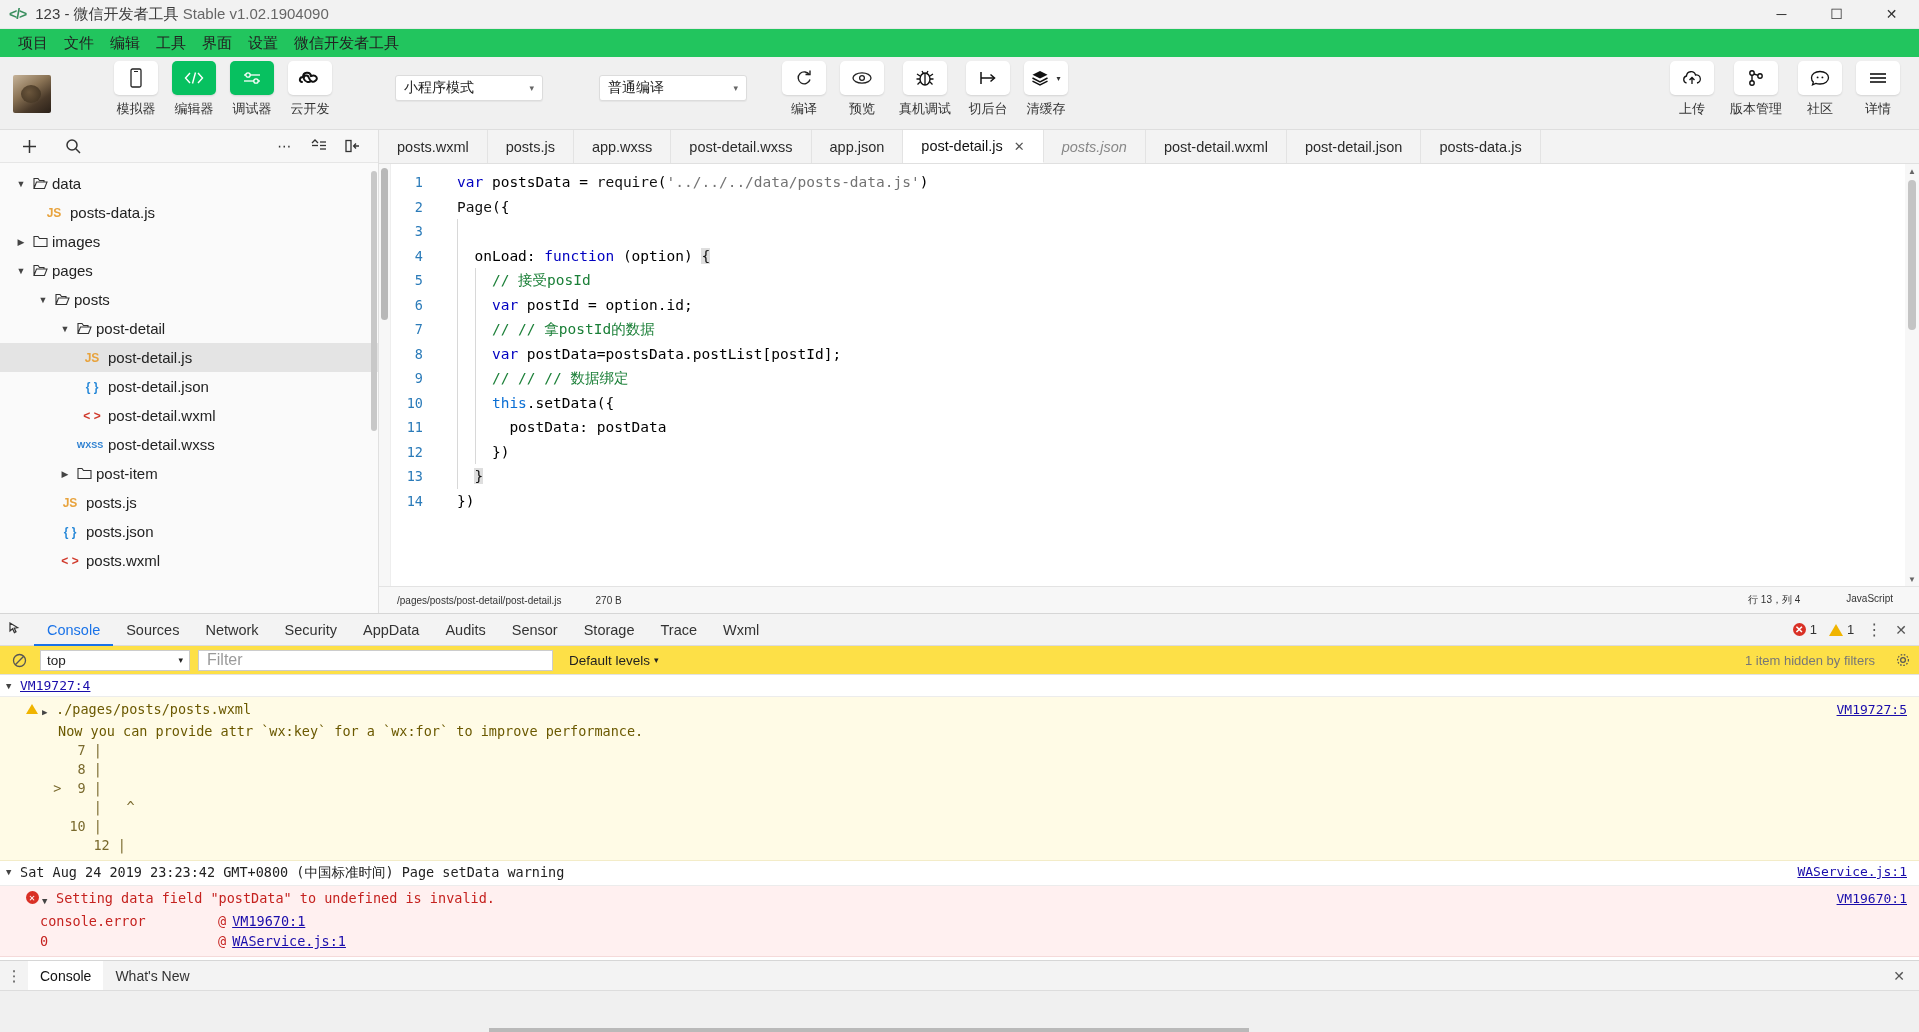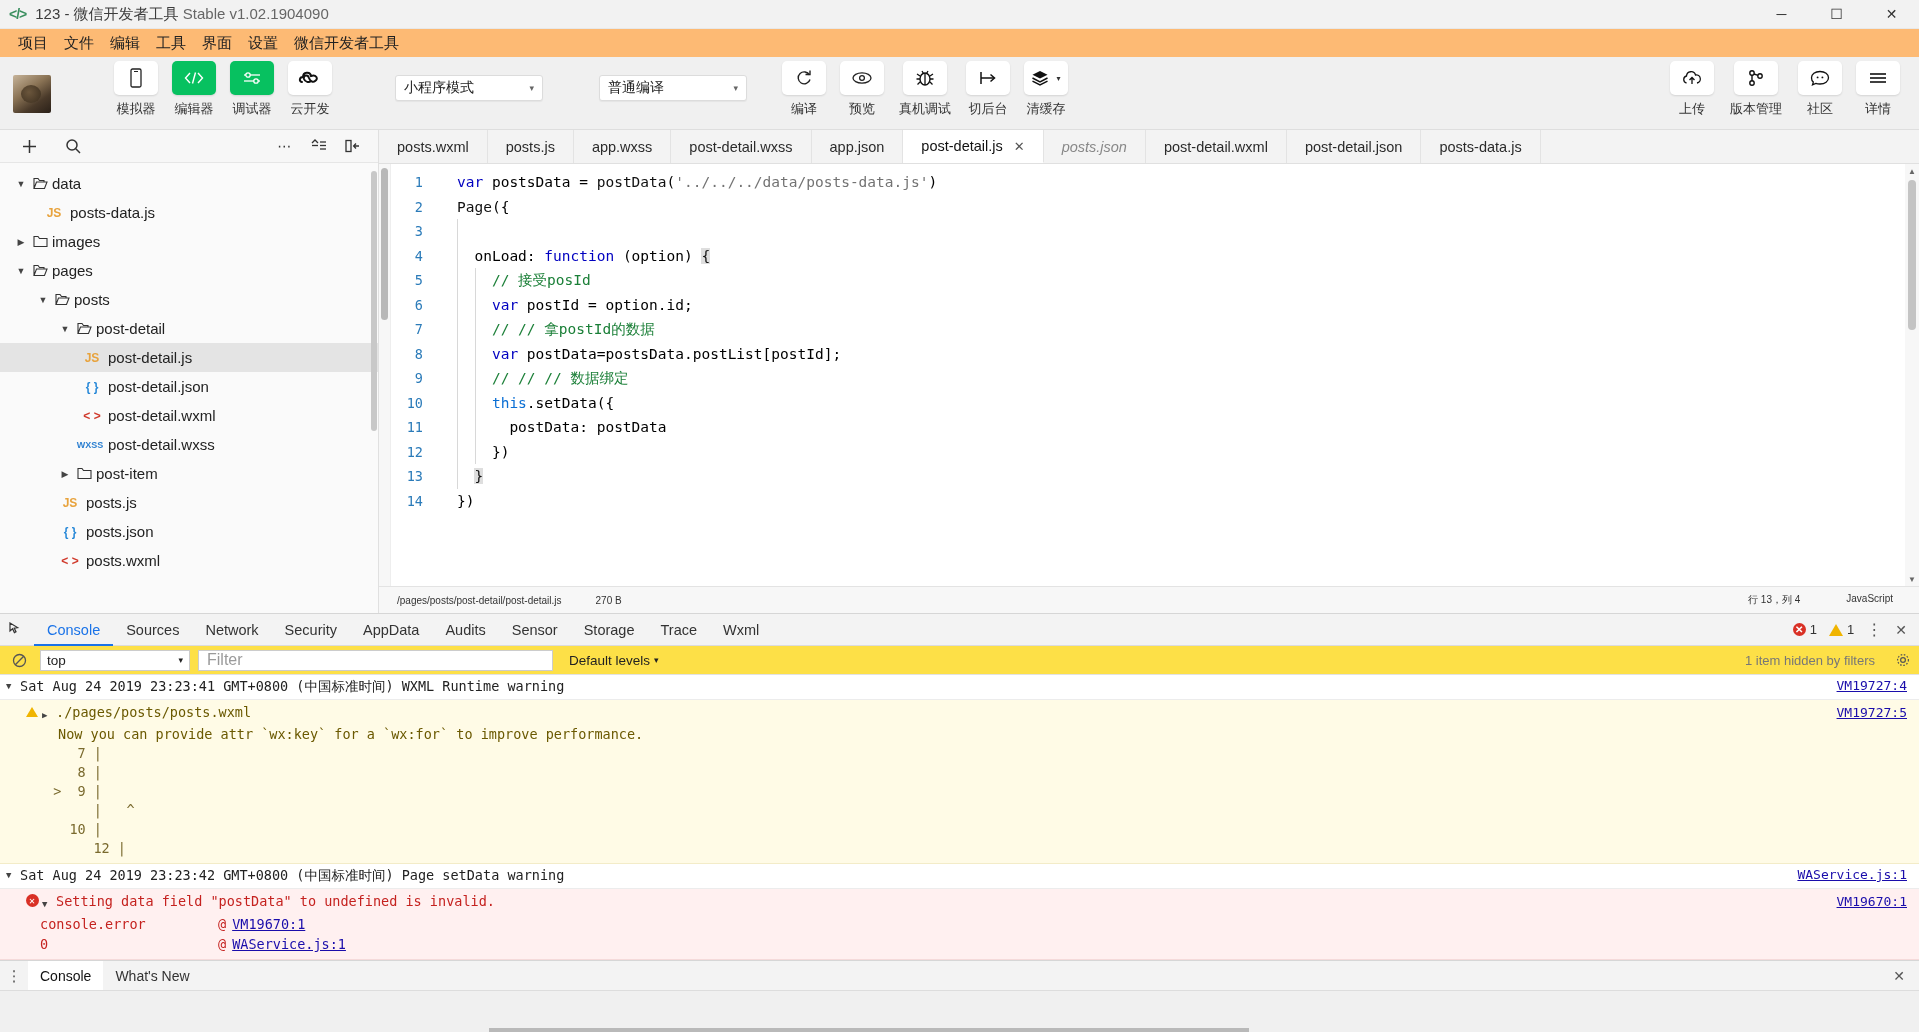--- a/index.html
+++ b/index.html
@@ -17,21 +17,21 @@
     height: 29px; background: #f2f2f2; display: flex; align-items: center;
     border-bottom: 1px solid #e8e8e8; flex: 0 0 29px;
   }
   .titlebar .logo { margin-left: 9px; color: #3a8f5f; font-size: 14px; font-weight: 700; letter-spacing: -1px; }
   .titlebar .ttl { margin-left: 9px; font-size: 15px; color: #3c3c3c; }
   .titlebar .ttl .ver { color: #666; }
   .win-btns { margin-left: auto; display: flex; height: 29px; }
   .win-btn { width: 55px; height: 29px; display: flex; align-items: center; justify-content: center; font-size: 14px; color: #333; }
 
   
-  .menubar { height: 28px; background: #fdba74; display: flex; align-items: center; padding-left: 10px; flex: 0 0 28px; }
+  .menubar { height: 28px; background: #22c55e; display: flex; align-items: center; padding-left: 10px; flex: 0 0 28px; }
   .menu-item { font-size: 15px; color: #222; padding: 3px 8px; cursor: default; }
 
   
   .toolbar {
     height: 72px; background: #f0f0f0; display: flex; align-items: flex-start;
     padding-top: 4px; flex: 0 0 72px; position: relative;
   }
   .avatar {
     width: 38px; height: 38px; margin-left: 13px; margin-top: 14px; border-radius: 2px;
     background: linear-gradient(145deg,#c7b49a 0%, #8a7355 40%, #4a3a2a 70%, #2a2018 100%);
@@ -533,21 +533,21 @@
           <div class="etab">
               <span>posts-data.js</span>
             </div>
         </div>
 
         <div class="editor-area">
           <div class="gutter-strip">
               <div class="sb"></div>
             </div>
           <div class="code" id="code-lines">
-              <div class="cline"><span class="lnum">1</span><span class="ctext"><span class="kw">var</span> postsData = <span class="fn">postData</span>(<span class="str">'../../../data/posts-data.js'</span>)</span></div>
+              <div class="cline"><span class="lnum">1</span><span class="ctext"><span class="kw">var</span> postsData = <span class="fn">require</span>(<span class="str">'../../../data/posts-data.js'</span>)</span></div>
               <div class="cline"><span class="lnum">2</span><span class="ctext"><span class="fn">Page</span>({</span></div>
               <div class="cline"><span class="lnum">3</span><span class="ctext"><span class="ind-guide" style="left: 22px;"></span></span></div>
               <div class="cline"><span class="lnum">4</span><span class="ctext">  onLoad: <span class="kw">function</span> (option) <span class="brk">{</span><span class="ind-guide" style="left: 22px;"></span></span></div>
               <div class="cline"><span class="lnum">5</span><span class="ctext">    <span class="cm">// 接受posId</span><span class="ind-guide" style="left: 22px;"></span><span class="ind-guide" style="left: 40px;"></span></span></div>
               <div class="cline"><span class="lnum">6</span><span class="ctext">    <span class="kw">var</span> postId = option.id;<span class="ind-guide" style="left: 22px;"></span><span class="ind-guide" style="left: 40px;"></span></span></div>
               <div class="cline"><span class="lnum">7</span><span class="ctext">    <span class="cm">// // 拿postId的数据</span><span class="ind-guide" style="left: 22px;"></span><span class="ind-guide" style="left: 40px;"></span></span></div>
               <div class="cline"><span class="lnum">8</span><span class="ctext">    <span class="kw">var</span> postData=postsData.postList[postId];<span class="ind-guide" style="left: 22px;"></span><span class="ind-guide" style="left: 40px;"></span></span></div>
               <div class="cline"><span class="lnum">9</span><span class="ctext">    <span class="cm">// // // 数据绑定</span><span class="ind-guide" style="left: 22px;"></span><span class="ind-guide" style="left: 40px;"></span></span></div>
               <div class="cline"><span class="lnum">10</span><span class="ctext">    <span class="kw2">this</span>.setData({<span class="ind-guide" style="left: 22px;"></span><span class="ind-guide" style="left: 40px;"></span></span></div>
               <div class="cline"><span class="lnum">11</span><span class="ctext">      postData: postData<span class="ind-guide" style="left: 22px;"></span><span class="ind-guide" style="left: 40px;"></span></span></div>
@@ -648,21 +648,20 @@
               <circle cx="7" cy="7" r="2.4" fill="none" stroke="#555" stroke-width="1.2"></circle>
               <circle cx="7" cy="7" r="5.4" fill="none" stroke="#555" stroke-width="1.2" stroke-dasharray="1.6 1.6"></circle>
             </svg>
         </div>
       </div>
 
       <div class="console-body">
 
         <div class="grp-header">
           <span class="caret-tri">▼</span>
-          <span class="grp-title">Sat Aug 24 2019 23:23:41 GMT+0800 (中国标准时间) WXML Runtime warning</span>
           <span class="src-link">VM19727:4</span>
         </div>
         <div class="warnblock">
           <div class="wrow">
             <span class="wicon"><span class="tri-sm"></span></span>
             <span class="caret-tri">▶</span>
             <span class="wtext">./pages/posts/posts.wxml</span>
             <span class="src-link">VM19727:5</span>
           </div>
           <div class="wrow" style="padding-left:58px">

